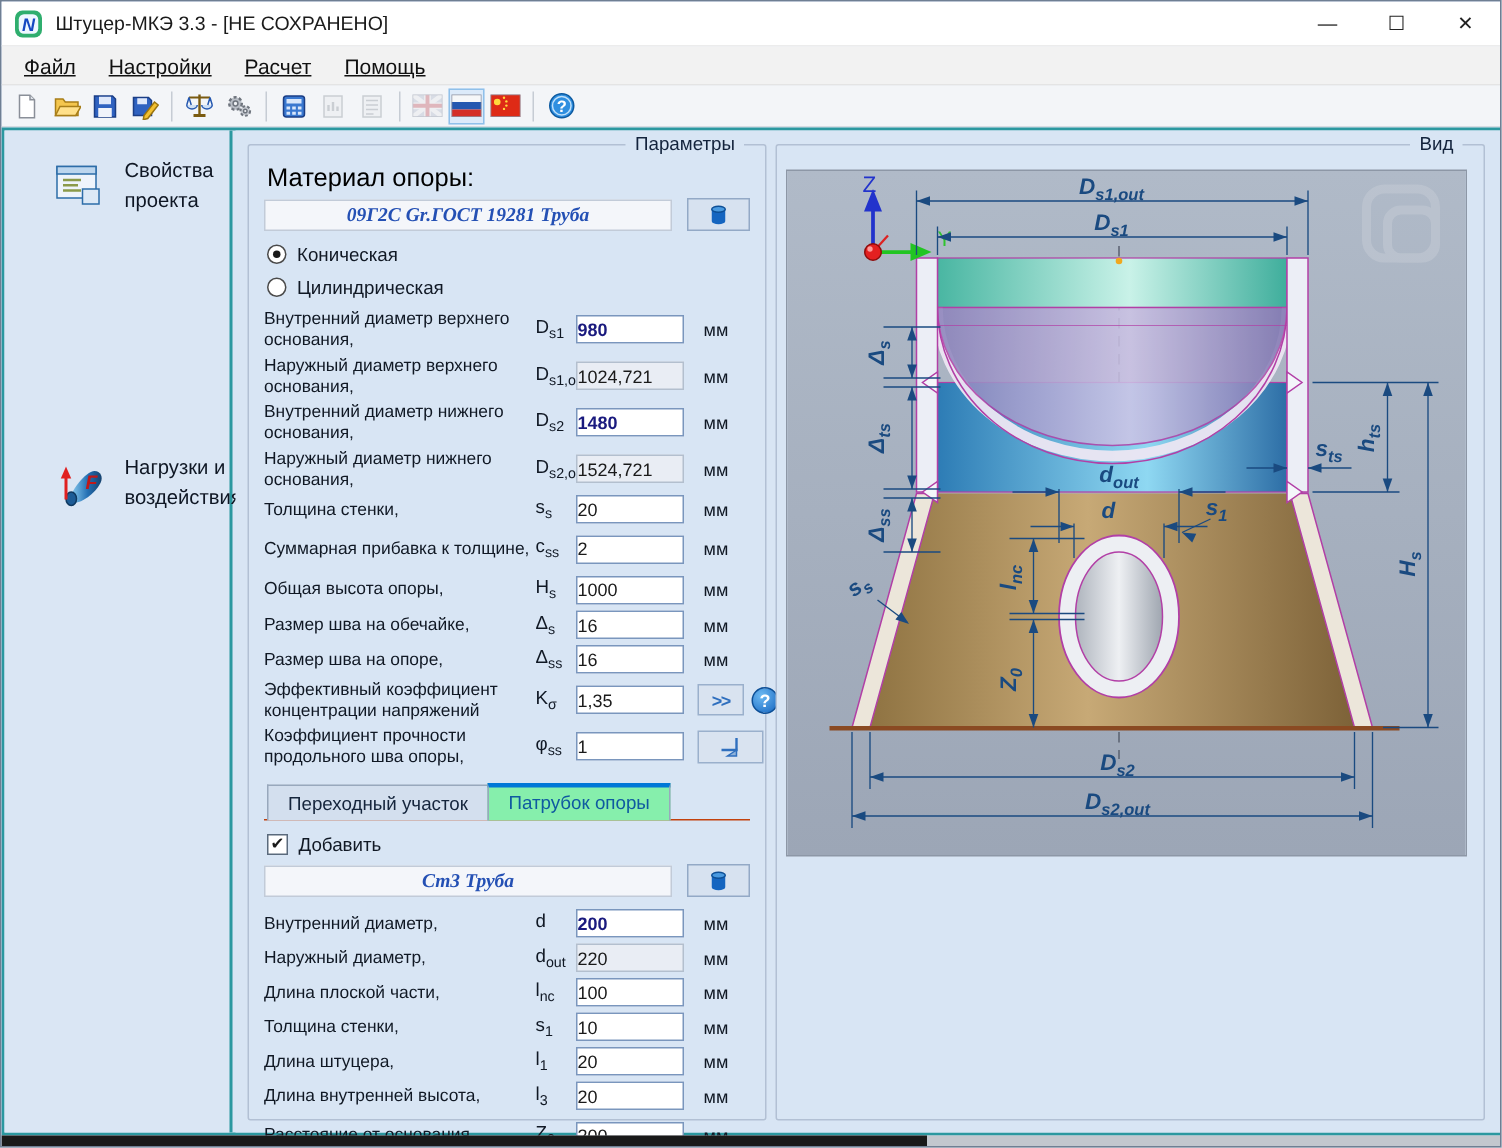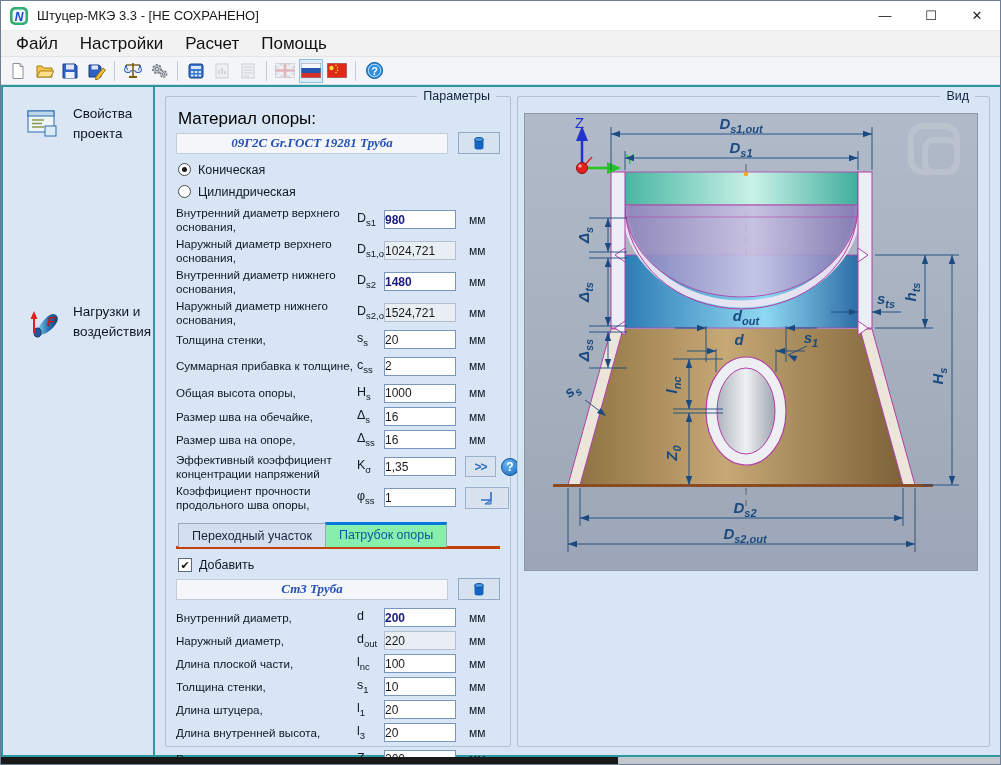--- a/index.html
+++ b/index.html
@@ -6,31 +6,31 @@
   *{box-sizing:border-box;font-family:"Liberation Sans",sans-serif;}
   #window{position:relative;width:1001px;height:765px;background:#d8e5f4;overflow:hidden;border:1px solid #6f7f93;}
   
   .titlebar{position:absolute;left:0;top:0;width:100%;height:30px;background:#ffffff;display:flex;align-items:center;border-bottom:1px solid #ececec;}
   .titlebar .appicon{width:20px;height:20px;margin:0 8px 0 8px;}
   .titlebar .title{font-size:13px;color:#1a1a1a;}
   .wincontrols{margin-left:auto;display:flex;height:100%;}
   .winbtn{width:46px;height:100%;display:flex;align-items:center;justify-content:center;font-size:13px;color:#222;}
   
   .menubar{position:absolute;left:0;top:30px;width:100%;height:26px;background:#f2f2f2;display:flex;align-items:center;padding-left:4px;border-bottom:1px solid #e4e4e4;}
-  .menuitem{font-size:17px;color:#111;padding:4px 11px;}
+  .menuitem{font-size:14px;color:#111;padding:4px 11px;text-decoration:underline;}
   
   .toolbar{position:absolute;left:0;top:56px;width:100%;height:28px;background:#f3f5f8;display:flex;align-items:center;padding-left:4px;border-bottom:1px solid #d6dbe2;}
   .tbtn{width:24px;height:24px;display:flex;align-items:center;justify-content:center;margin:0 1px;border:1px solid transparent;}
   .tbtn.active{background:#dceafa;border:1px solid #8fc0ea;}
   .tbtn.disabled{opacity:.45;}
   .tsep{width:1px;height:20px;background:#c6ccd4;margin:0 5px;}
   
   .client{position:absolute;left:0;top:84px;width:1001px;height:672px;border:2px solid #2b98a0;background:#d8e5f4;}
   .sidebar{position:absolute;left:0;top:0;width:152px;height:100%;background:#dae6f4;border-right:2px solid #2b98a0;}
-  .sideitem{position:absolute;left:10px;width:148px;height:62px;display:flex;align-items:center;border:2px solid transparent;}
+  .sideitem{position:absolute;left:20px;width:148px;height:62px;display:flex;align-items:center;border:2px solid transparent;}
   .sideitem .sicon{width:44px;display:flex;justify-content:center;margin-left:6px;flex:none;}
   .sideitem .slabel{font-size:13.5px;color:#0f1724;line-height:1.5;margin-left:8px;}
   .sideitem.selected{background:#e9f3fd;border:2px solid #3a97dd;border-right:none;width:150px;}
   .mainarea{position:absolute;left:154px;top:0;right:0;bottom:0;background:#d8e5f4;}
   
   .groupbox{position:absolute;border:1px solid #b2c0d4;border-radius:2px;background:#d8e5f4;}
   .grouptitle{position:absolute;top:-8px;right:14px;background:#d8e5f4;padding:0 6px;font-size:12.5px;color:#13233c;}
   #grp-params{left:8px;top:9px;width:346px;bottom:8px;padding:10px 10px 0 10px;}
   #grp-view{left:360px;top:9px;right:10px;bottom:8px;}
   
@@ -49,21 +49,21 @@
   .pinput{width:72px;height:19px;border:1px solid #7a96bd;background:#fff;text-align:left;font-size:12px;color:#1a1a1a;padding:0;}
   .pinput.ro{background:#e9edf4;border-color:#b3bfce;}
   .pinput.bold{font-weight:bold;color:#1a1a7e;}
   .punit{font-size:12px;color:#101824;margin-left:9px;}
   .rowbtns{display:flex;align-items:center;gap:5px;margin-left:5px;}
   .morebtn{width:31px;height:21px;border:1px solid #9ab0cc;background:#d9e3f0;color:#2f6fbe;font-weight:bold;font-size:12px;display:flex;align-items:center;justify-content:center;letter-spacing:-1px;}
   .helpico{width:18px;height:18px;border-radius:50%;background:radial-gradient(circle at 35% 30%,#6cb9f2,#1565c0);color:#fff;font-weight:bold;font-size:12px;display:flex;align-items:center;justify-content:center;border:1px solid #0d4f96;}
   .weldbtn{width:44px;height:22px;border:1px solid #9ab0cc;background:#d9e3f0;display:flex;align-items:center;justify-content:center;}
   
   .tabs{margin-top:9px;}
-  .tabbar{display:flex;border-bottom:3px solid #c2410c;padding-left:2px;text-align:right;}
+  .tabbar{display:flex;border-bottom:1px solid #c2410c;padding-left:2px;text-align:right;}
   .tab{font-size:12.5px;color:#15253c;padding:5px 13px 4px 13px;border:1px solid #98a8bc;border-bottom:none;background:#d3dfee;margin-right:-1px;position:relative;top:1px;}
   .tab.active{background:#86efac;color:#0f5aa0;border-top:3px solid #0078d7;padding-top:3px;top:0;margin-bottom:-1px;}
   .tabpanel{padding-top:7px;}
   .cbrow{display:flex;align-items:center;gap:7px;margin:2px 0 6px 2px;}
   .checkbox{width:14px;height:14px;border:1px solid #5a6a7c;background:#fff;display:flex;align-items:center;justify-content:center;font-size:11px;color:#1a1a1a;line-height:1;}
   
   #viewport{position:absolute;left:6px;top:16px;width:454px;height:458px;border:1px solid #8d97a6;}
   .dimlbl{font-family:"Liberation Serif",serif;font-style:italic;font-weight:bold;font-size:15px;fill:#1a4a80;}
   .dimlbl tspan.sub{font-size:11px;}
   .bottomstrip{position:absolute;left:0;top:756px;width:100%;height:9px;background:#c2c7ce;}

